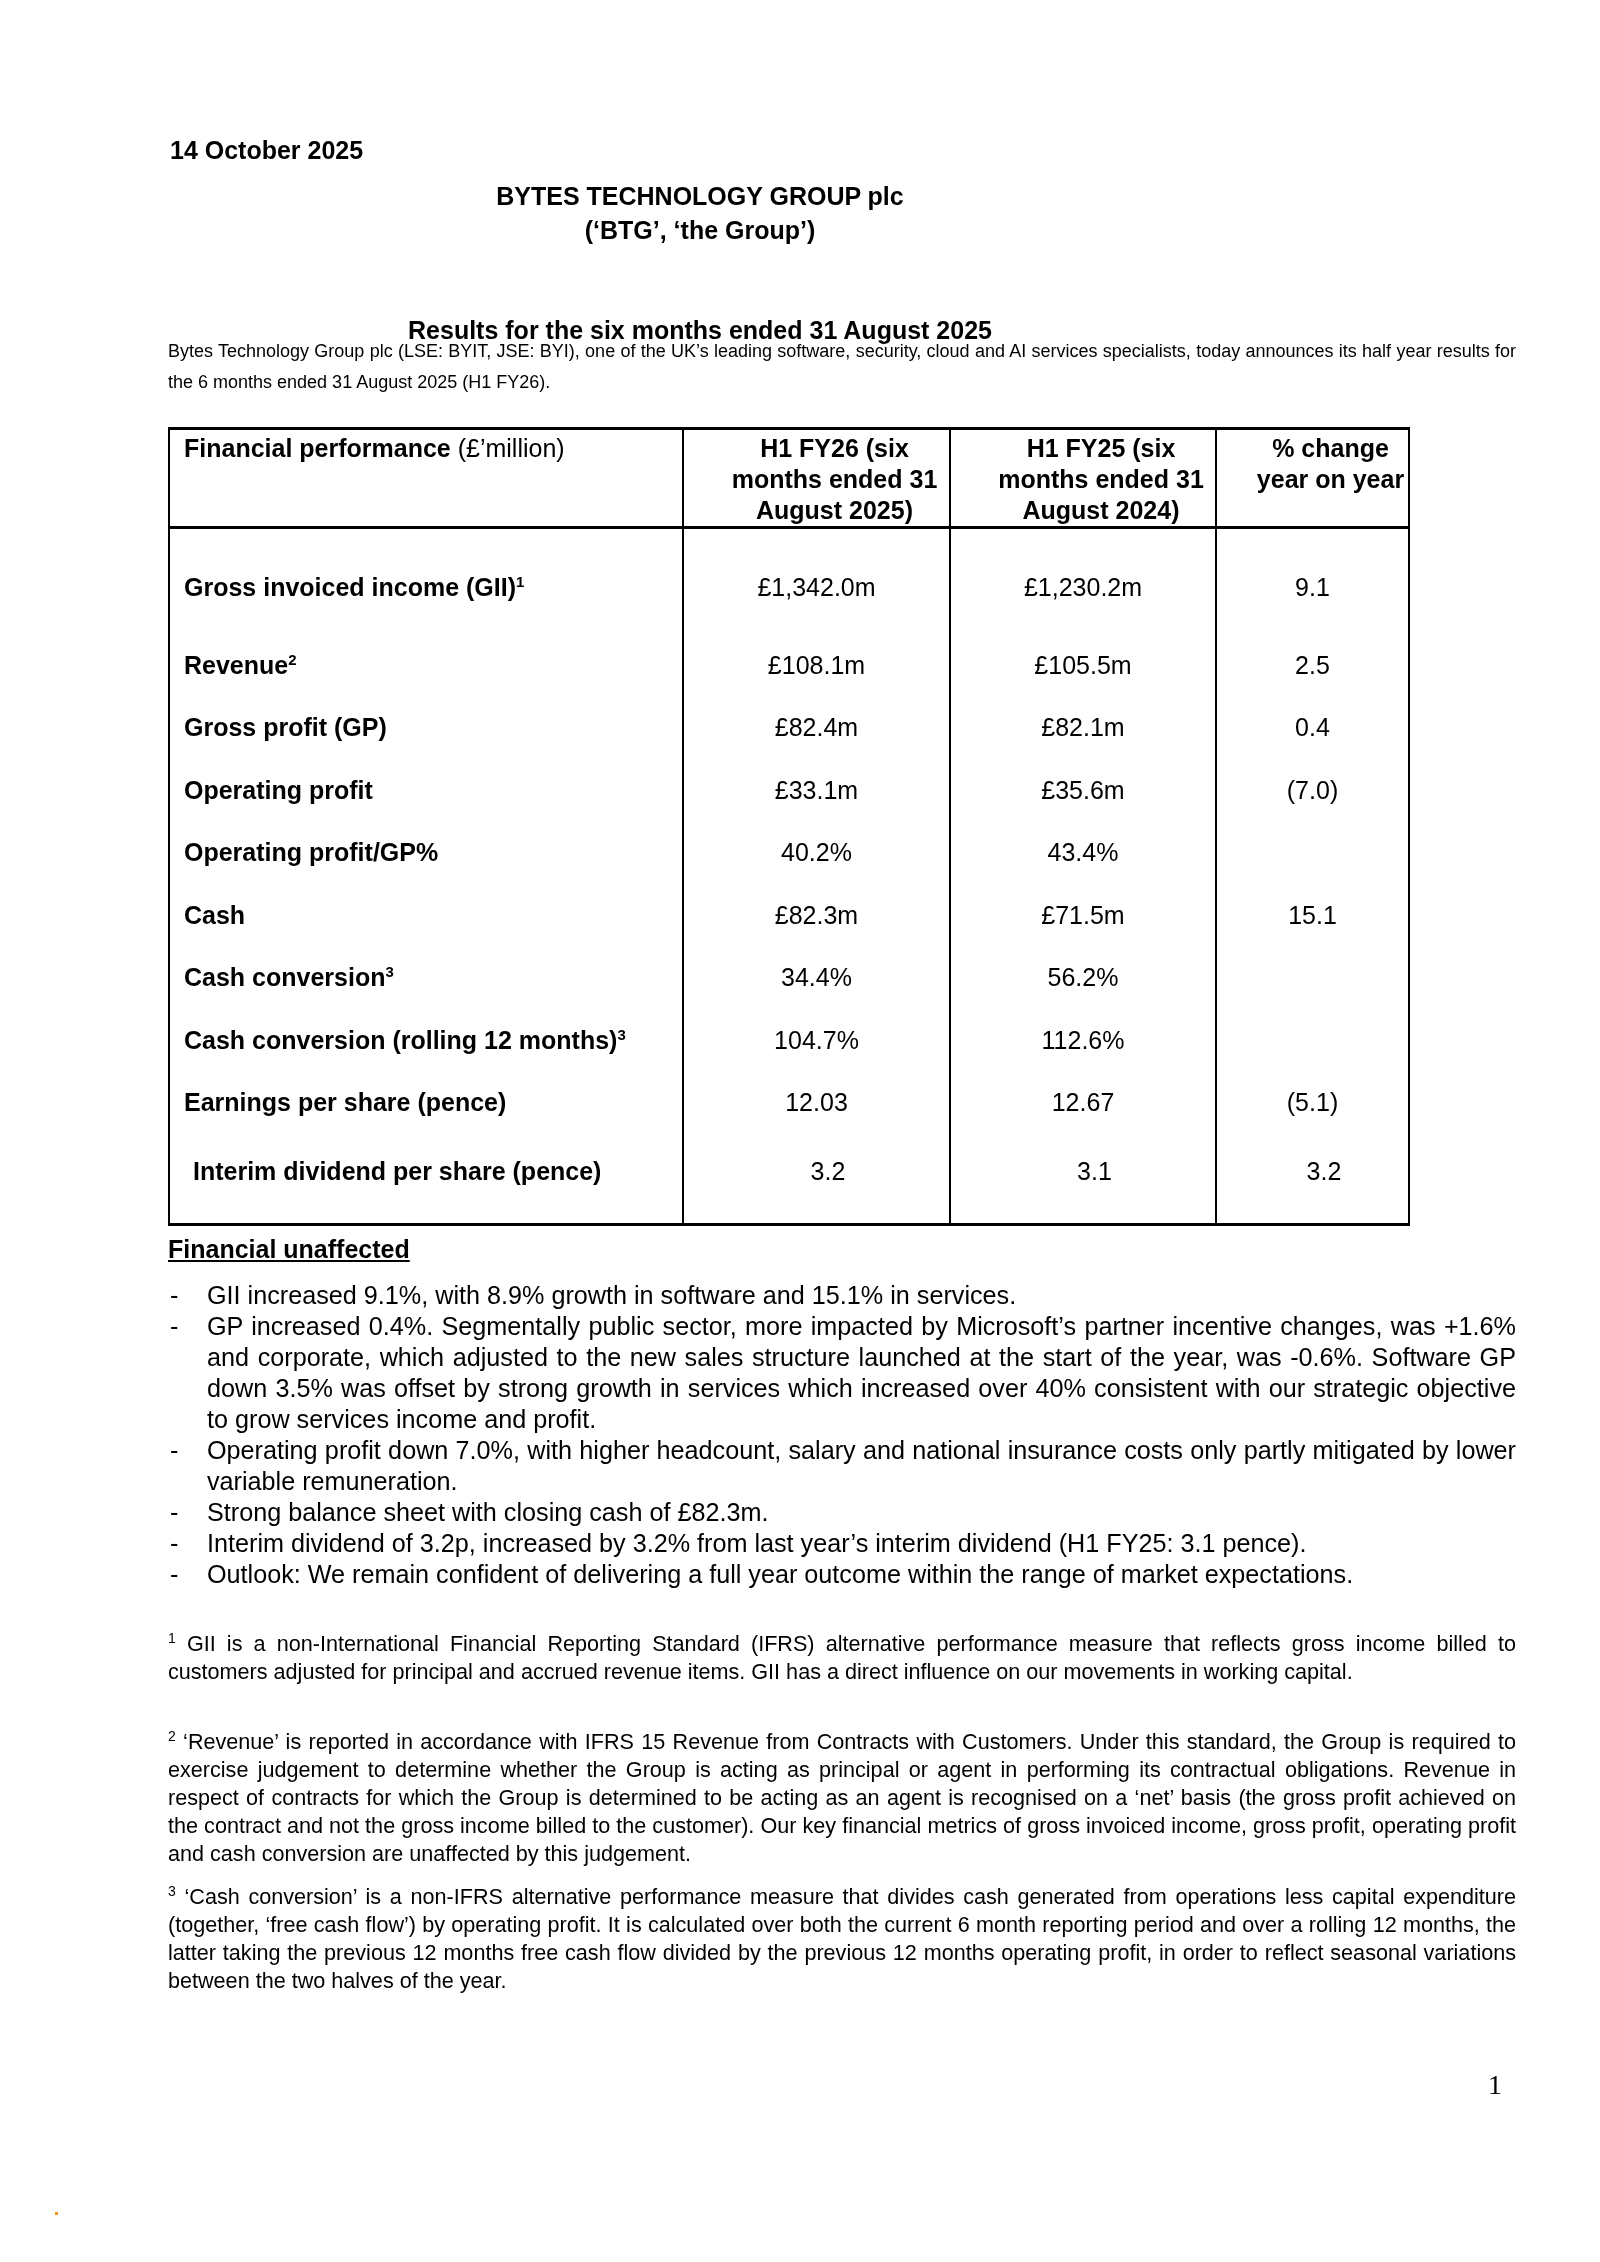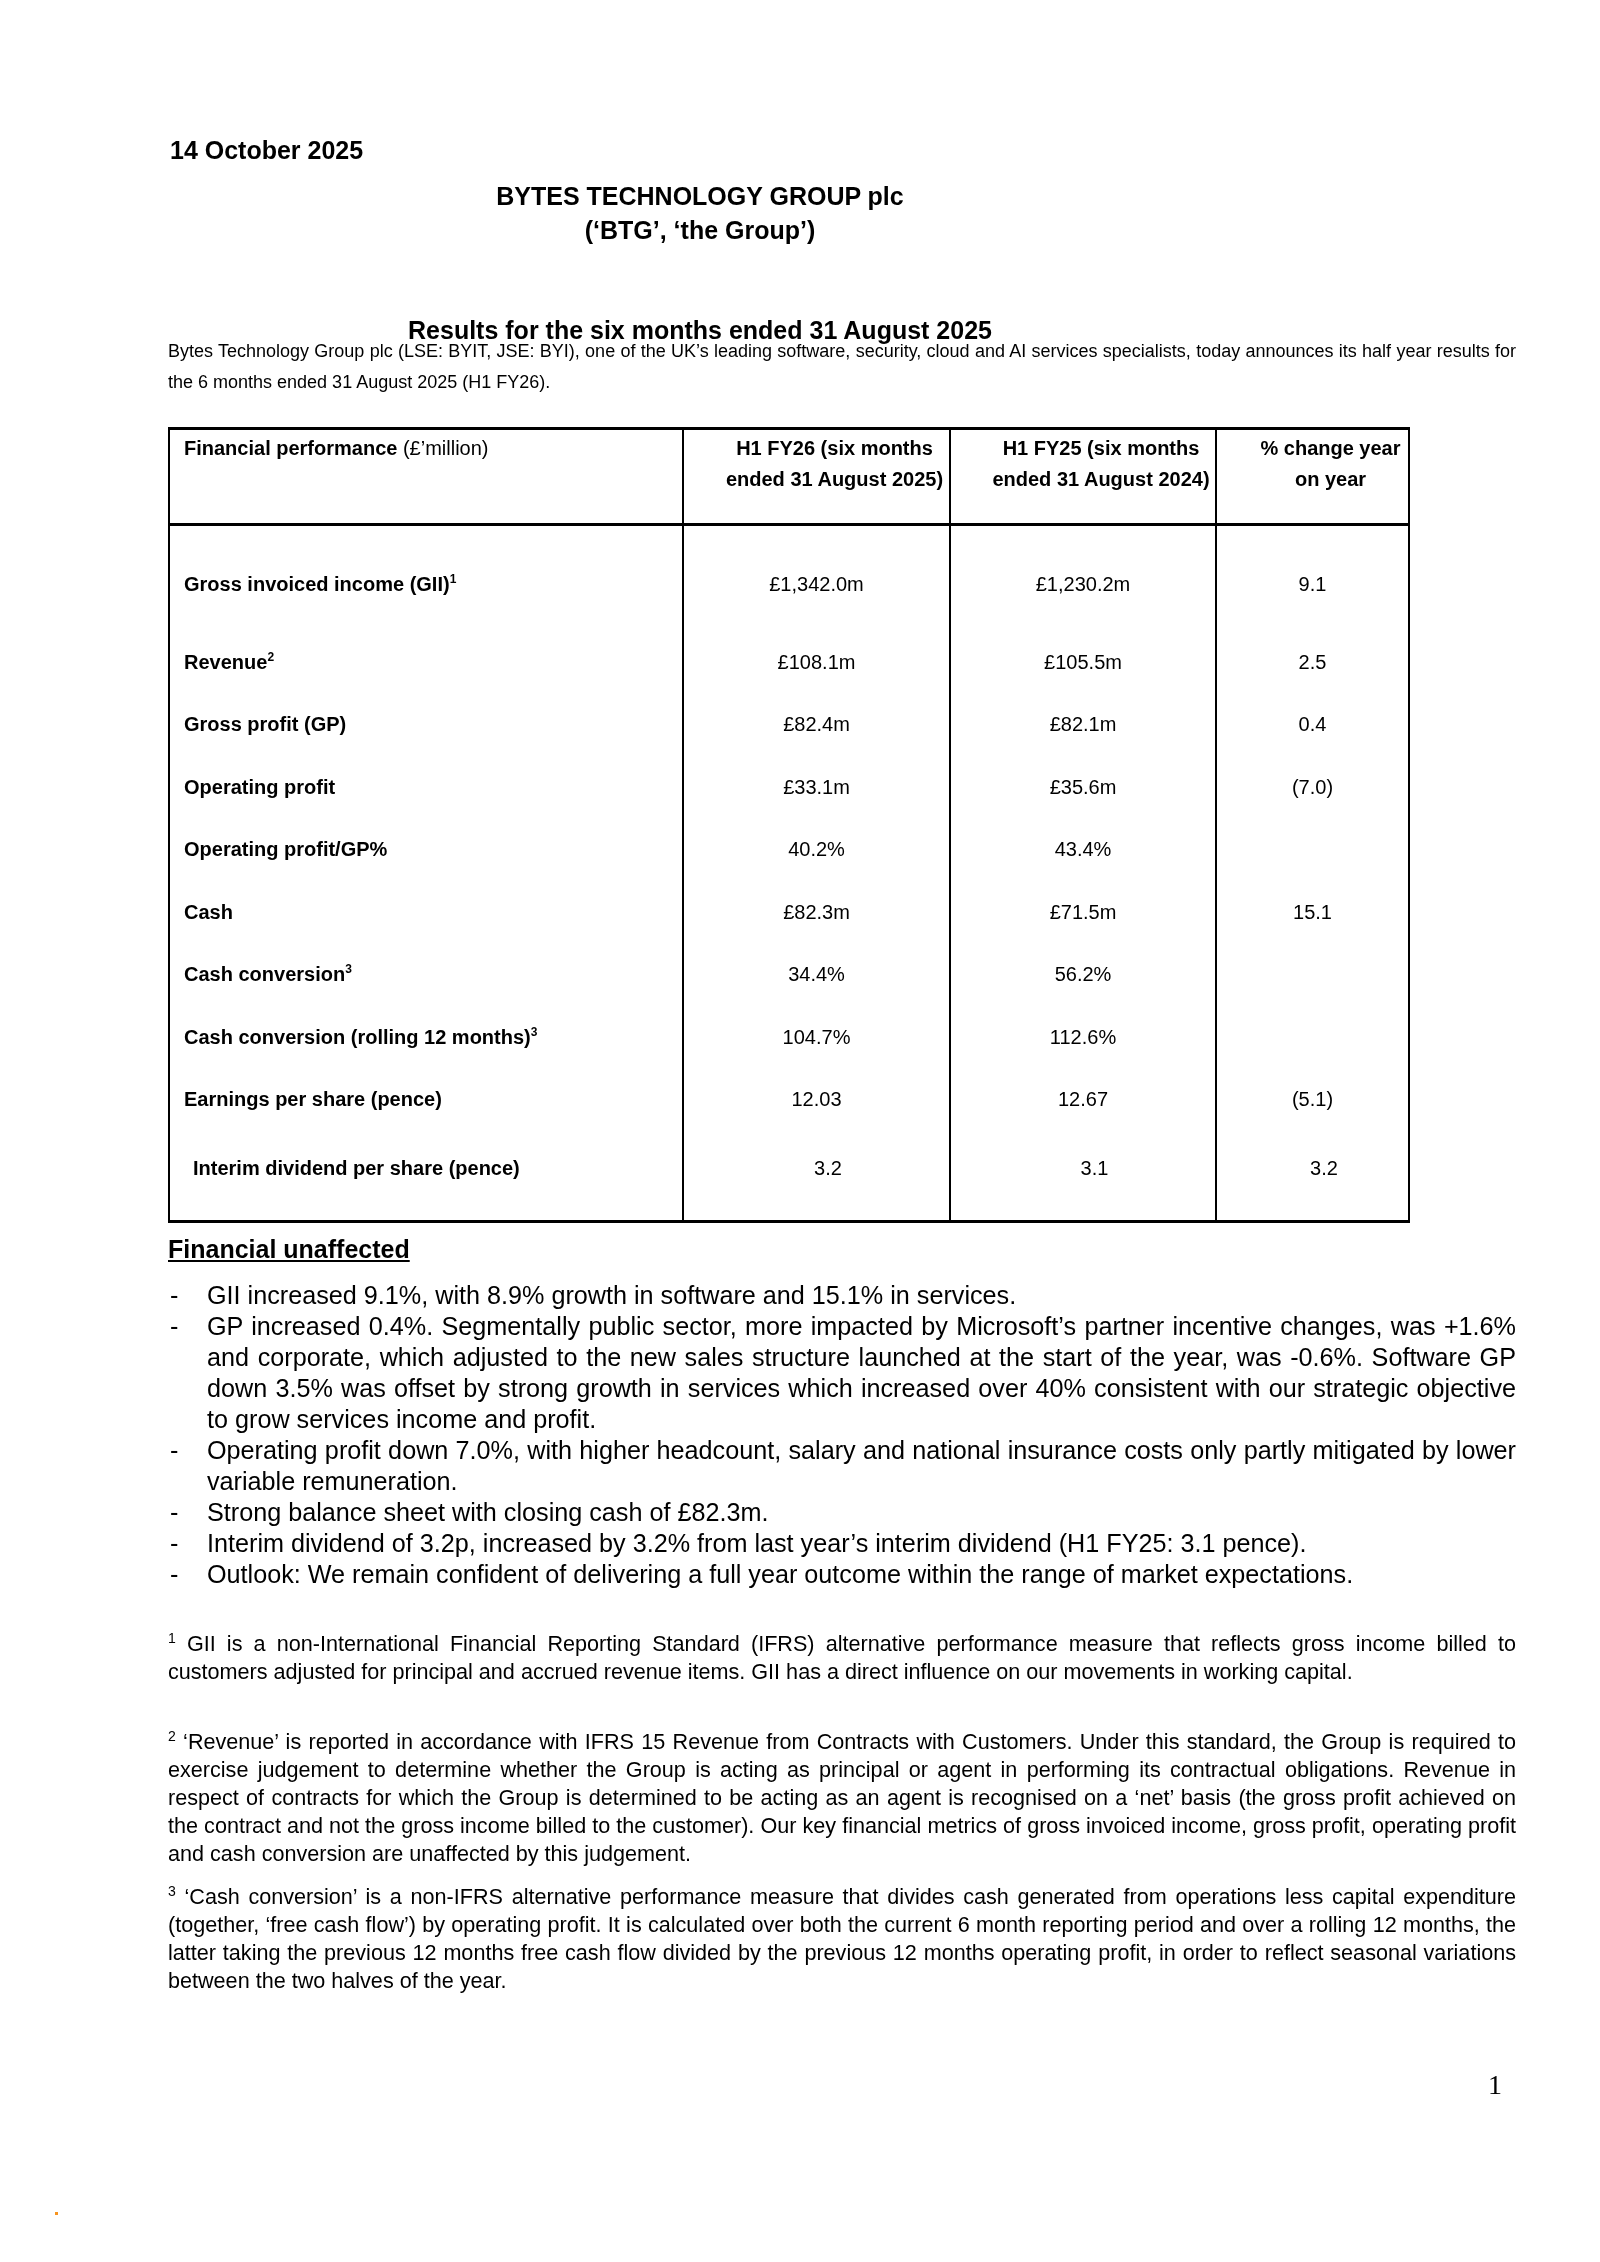--- a/index.html
+++ b/index.html
@@ -7,21 +7,21 @@
          font-family: "Liberation Sans", sans-serif; color: #000; }
   .abs { position: absolute; }
   .date { left: 170px; top: 135px; font-size: 25px; font-weight: bold; line-height: 30px; }
   .title { left: 0; width: 1400px; text-align: center; font-size: 25px; font-weight: bold; line-height: 32px; }
   .t1 { top: 180px; }
   .t2 { top: 214px; }
   .t3 { top: 274px; margin-top: 40px; }
   .intro { left: 168px; top: 336px; width: 1348px; font-size: 18px; line-height: 31px; text-align: justify; text-align-last: left; }
 
   table.fin { position: absolute; left: 168px; top: 427px; border-collapse: collapse;
-              width: 1240px; table-layout: fixed; font-size: 20px; }
+              width: 1240px; table-layout: fixed; font-size: 25px; }
   table.fin th, table.fin td { border-left: 2px solid #000; border-right: 2px solid #000; padding: 0; }
   table.fin th { border-top: 3px solid #000; border-bottom: 3px solid #000; height: 90px; vertical-align: top;
                  font-weight: bold; line-height: 31px; padding-top: 3px; padding-left: 36px; }
   table.fin th.first { text-align: left; padding-left: 14px; font-weight: normal; }
   table.fin th.first b { font-weight: bold; }
   table.fin th.c { text-align: center; }
   table.fin td { height: 62.5px; vertical-align: middle; }
   table.fin td.lbl { text-align: left; padding-left: 14px; font-weight: bold; margin-left: 48px; }
   table.fin td.num { text-align: center; }
   table.fin tr.first-row td { height: 93px; padding-top: 12px; }

